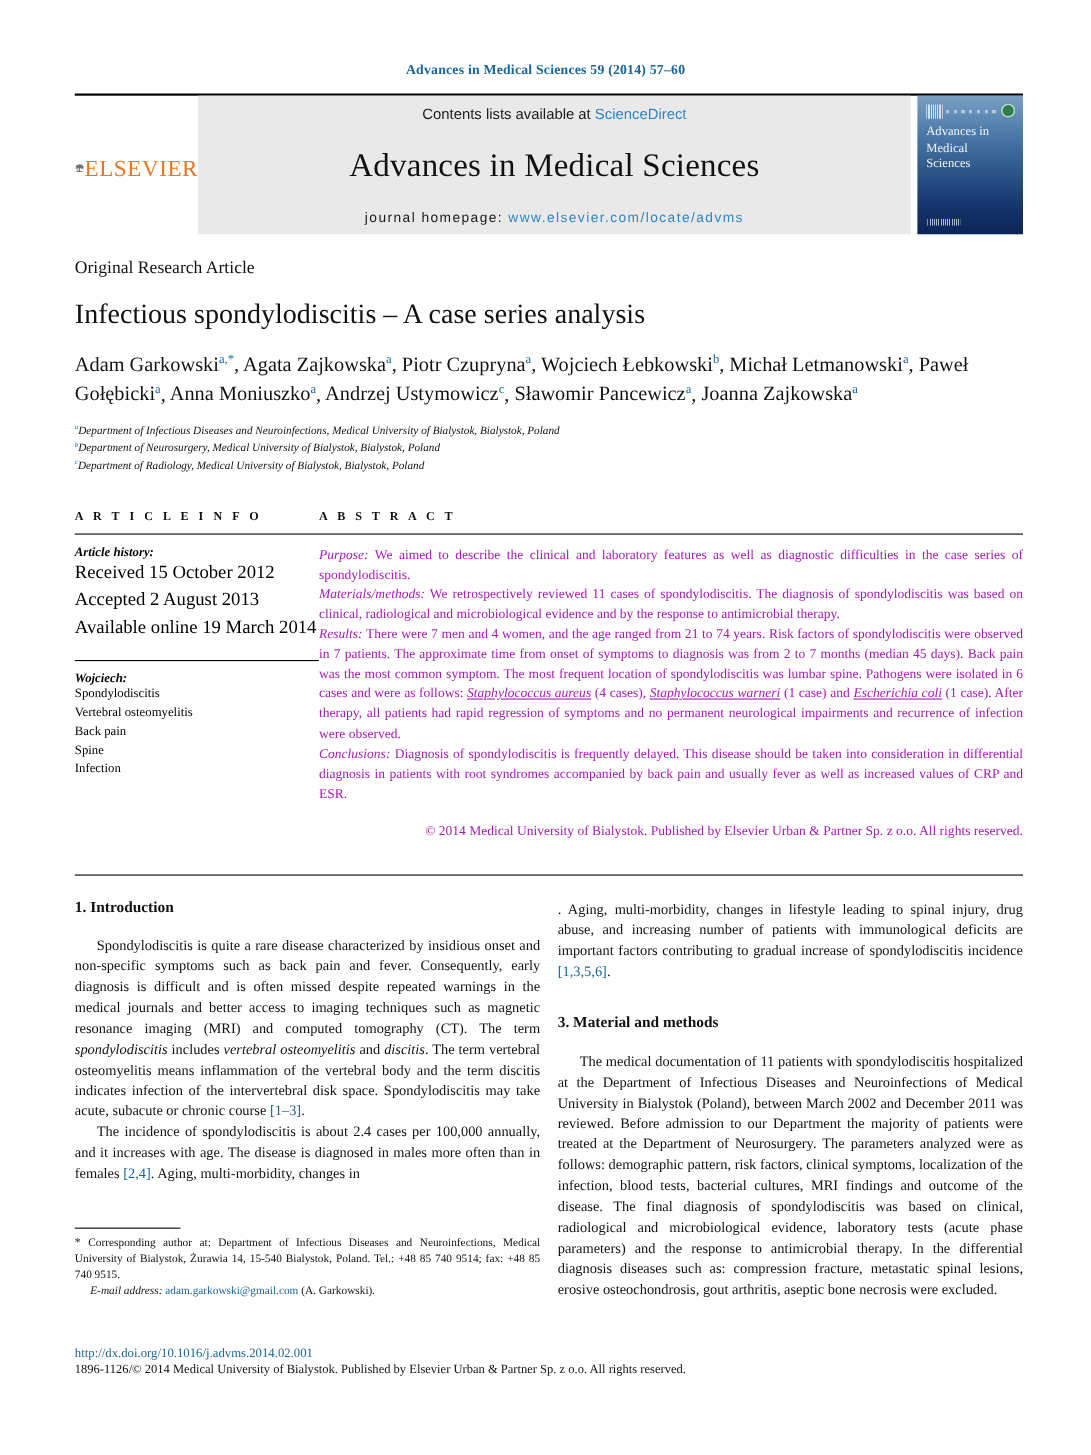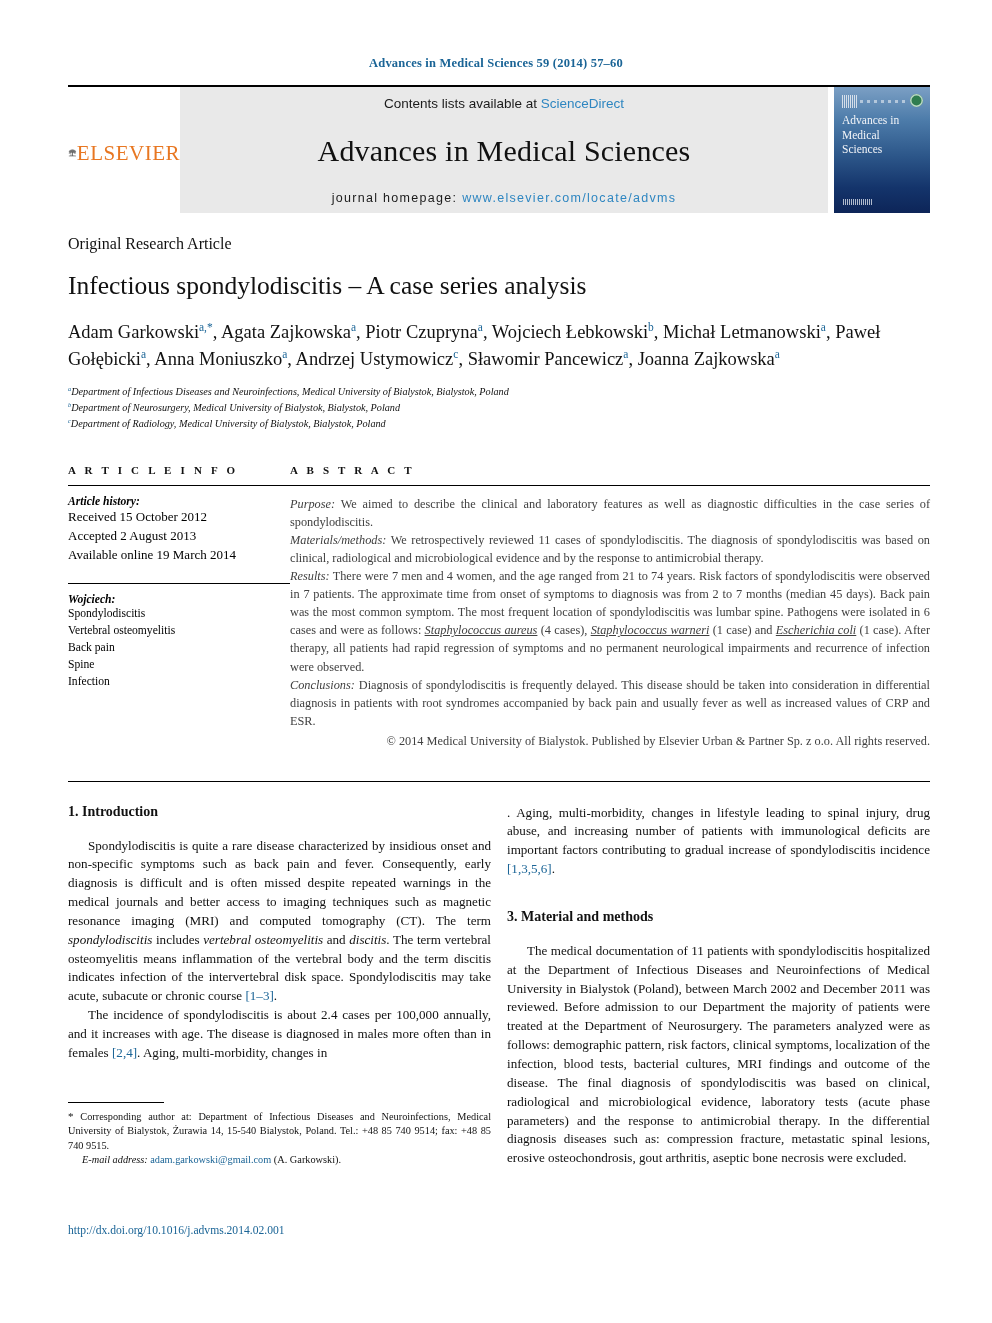--- a/index.html
+++ b/index.html
@@ -178,34 +178,34 @@
   .sec-label {
     font-family: "Liberation Serif", serif;
     font-size: 11px;
     font-weight: bold;
     letter-spacing: 3.2px;
     color: #111;
     margin-bottom: 9px;
   }
   .rule { border-top: 1.6px solid #000; margin-bottom: 9px; }
   .info-head { font-style: italic; font-weight: bold; font-size: 11.6px; }
-  .info-body { font-size: 13px; line-height: 1.46; }
+  .info-body { font-size: 17px; line-height: 1.46; }
   .info-gap { height: 18px; }
   .kw-list { font-size: 11.6px; line-height: 1.46; }
   .abstract-body {
     font-size: 12.3px;
     line-height: 1.47;
     text-align: justify;
-    color: #404040;
+    color: #a21caf;
   }
   .abstract-body p { margin: 0; }
   .abs-head { font-style: italic; }
   .abs-italic { font-style: italic; text-decoration: underline; }
   .copyright {
-    margin-top: 3px;
+    margin-top: 17px;
     font-size: 12.3px;
     line-height: 1.45;
     text-align: right;
   }
 
   
   .body-wrap {
     margin: 30px 62px 0 68px;
     border-top: 1.6px solid #000;
     padding-top: 22px;
@@ -253,21 +253,21 @@
   }
   .footnote .star-mark { font-size: 11px; }
   .fn-email-label { font-style: italic; }
   .link-blue { color: #1a6496; }
 
   
   .page-footer {
     position: absolute;
     left: 68px;
     right: 62px;
-    bottom: 84px;
+    bottom: 72px;
   }
   .doi-line {
     font-size: 11.6px;
     color: #1a6496;
     margin-bottom: 2px;
   }
   .issn-line {
     font-size: 11.4px;
     color: #111;
   }
@@ -399,15 +399,16 @@
 
     <div class="body-col">
       <p class="noindent"><span>. Aging, multi-morbidity, changes in lifestyle leading to spinal injury, drug abuse, and increasing number of patients with immunological deficits are important factors contributing to gradual increase of spondylodiscitis incidence </span><span class="ref">[1,3,5,6]</span><span>.</span></p>
       <h2 class="section-head spaced">3. Material and methods</h2>
       <p>The medical documentation of 11 patients with spondylodiscitis hospitalized at the Department of Infectious Diseases and Neuroinfections of Medical University in Bialystok (Poland), between March 2002 and December 2011 was reviewed. Before admission to our Department the majority of patients were treated at the Department of Neurosurgery. The parameters analyzed were as follows: demographic pattern, risk factors, clinical symptoms, localization of the infection, blood tests, bacterial cultures, MRI findings and outcome of the disease. The final diagnosis of spondylodiscitis was based on clinical, radiological and microbiological evidence, laboratory tests (acute phase parameters) and the response to antimicrobial therapy. In the differential diagnosis diseases such as: compression fracture, metastatic spinal lesions, erosive osteochondrosis, gout arthritis, aseptic bone necrosis were excluded.</p>
     </div>
   </div>
 
   <div class="page-footer">
     <div class="doi-line">http://dx.doi.org/10.1016/j.advms.2014.02.001</div>
+    <div class="issn-line">1896-1126/© 2014 Medical University of Bialystok. Published by Elsevier Urban &amp; Partner Sp. z o.o. All rights reserved.</div>
   </div>
 
 </div>
 
 </body></html>

